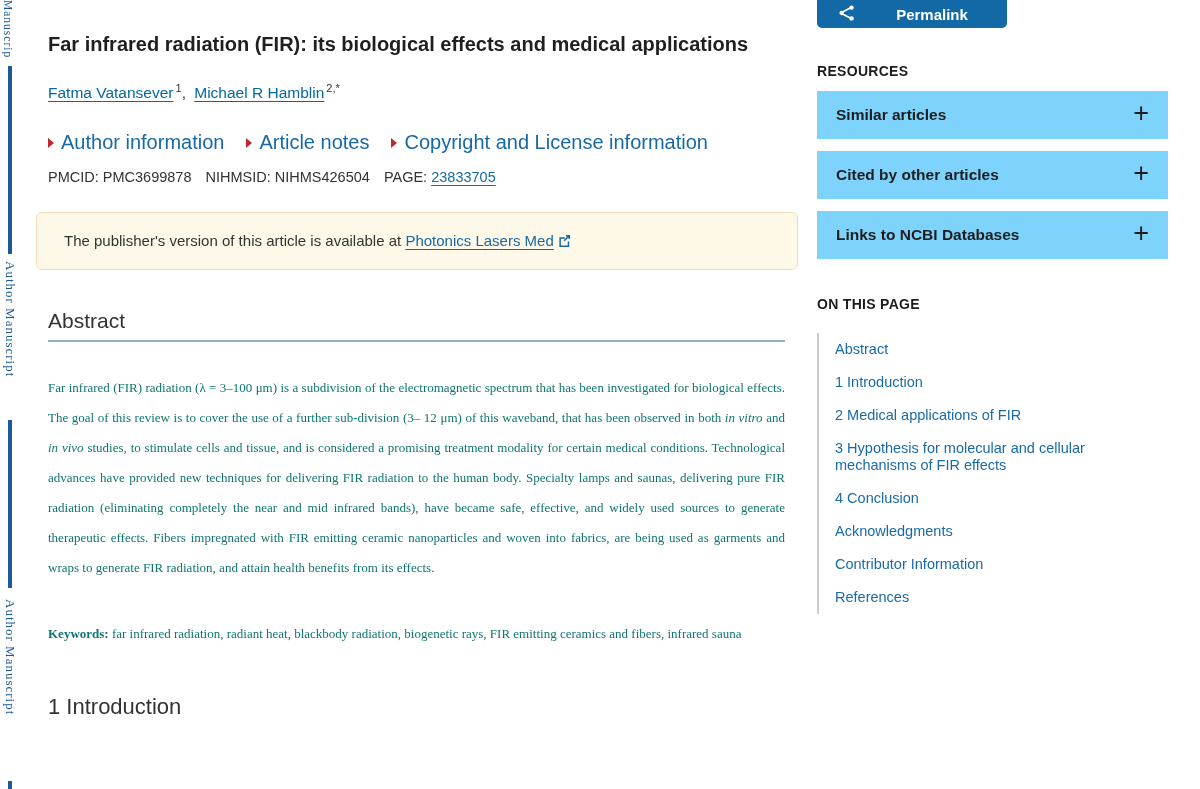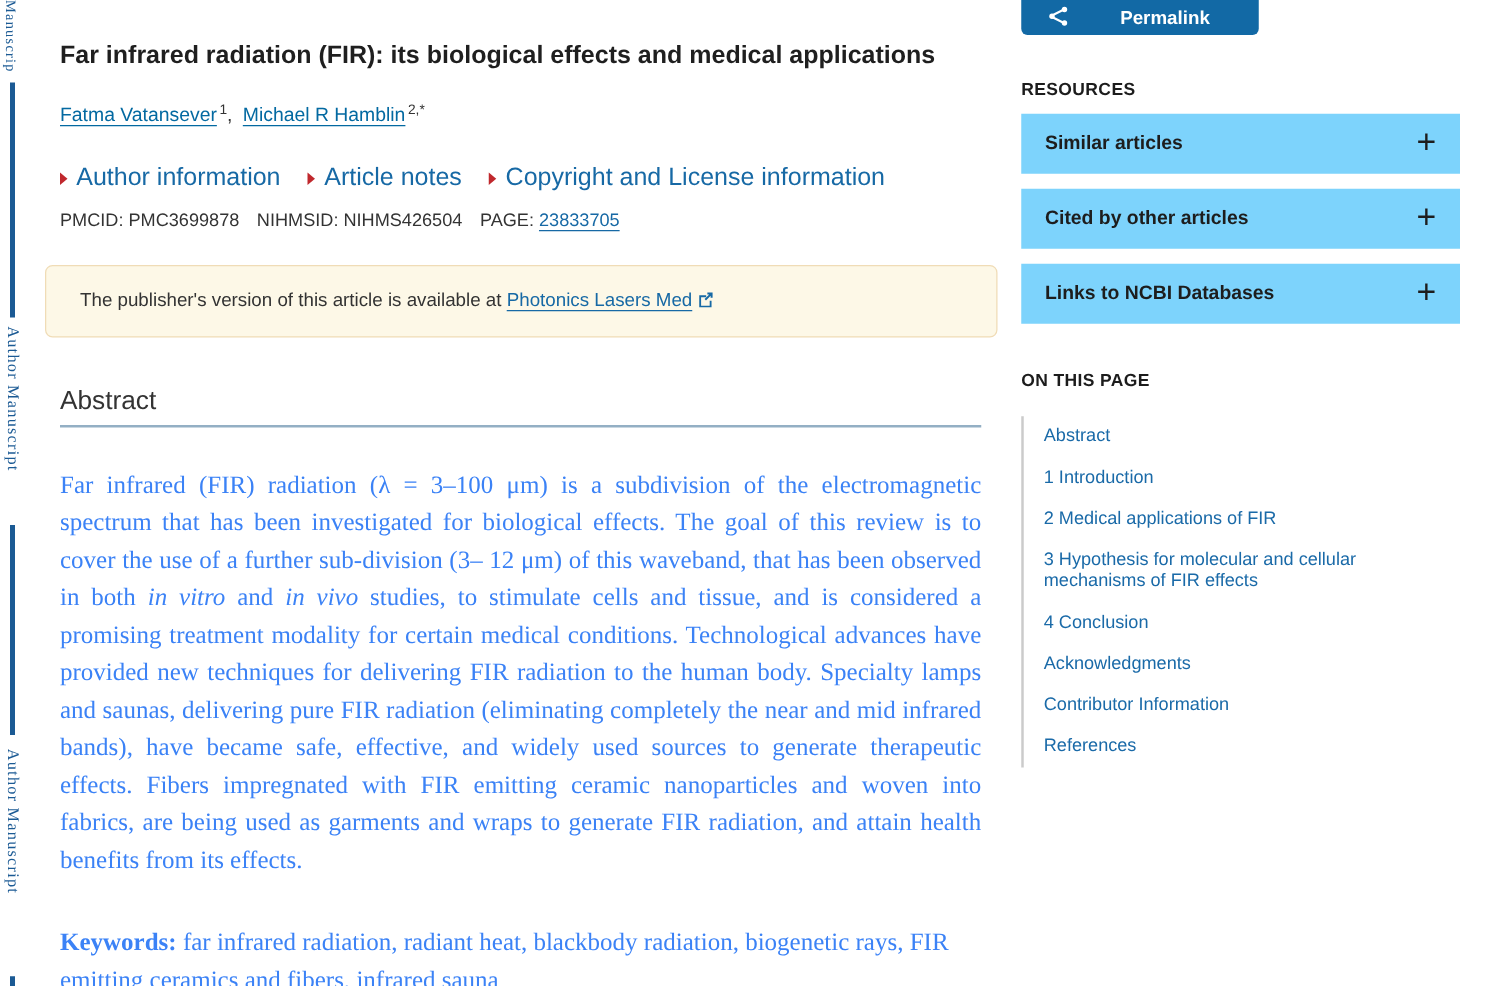--- a/index.html
+++ b/index.html
@@ -48,21 +48,21 @@
     background:#fdf8e7; border:1px solid #f0dcb6; border-radius:6px;
     padding:19px 27px; font-size:15px; color:#333;
   }
   .notice-link { color:#1769a5; text-decoration:underline; text-underline-offset:3px; cursor:pointer; }
   .ext-icon { display:inline-block; margin-left:4px; vertical-align:-1px; }
 
   .abstract-heading { margin-top:39px; font-size:21px; font-weight:500; color:#333; }
   .rule { margin-top:7px; height:2px; background:#93afc4; width:100%; }
 
   .serif-body {
-    font-family:"Liberation Serif", serif; font-size:20px; line-height:30px; color:#3b82f6;
+    font-family:"Liberation Serif", serif; font-size:13px; line-height:30px; color:#0f766e;
   }
   .abstract-text { margin-top:31px; text-align:justify; }
   .keywords { margin-top:36px; }
   .kw-label { font-weight:700; }
   .intro-heading { margin-top:45px; font-size:22px; font-weight:500; color:#333; }
 
   
   .sidebar { position:absolute; left:817px; top:0; width:351px; }
   .permalink-btn {
     margin-top:-14px; width:190px; height:42px; border-radius:5px;

